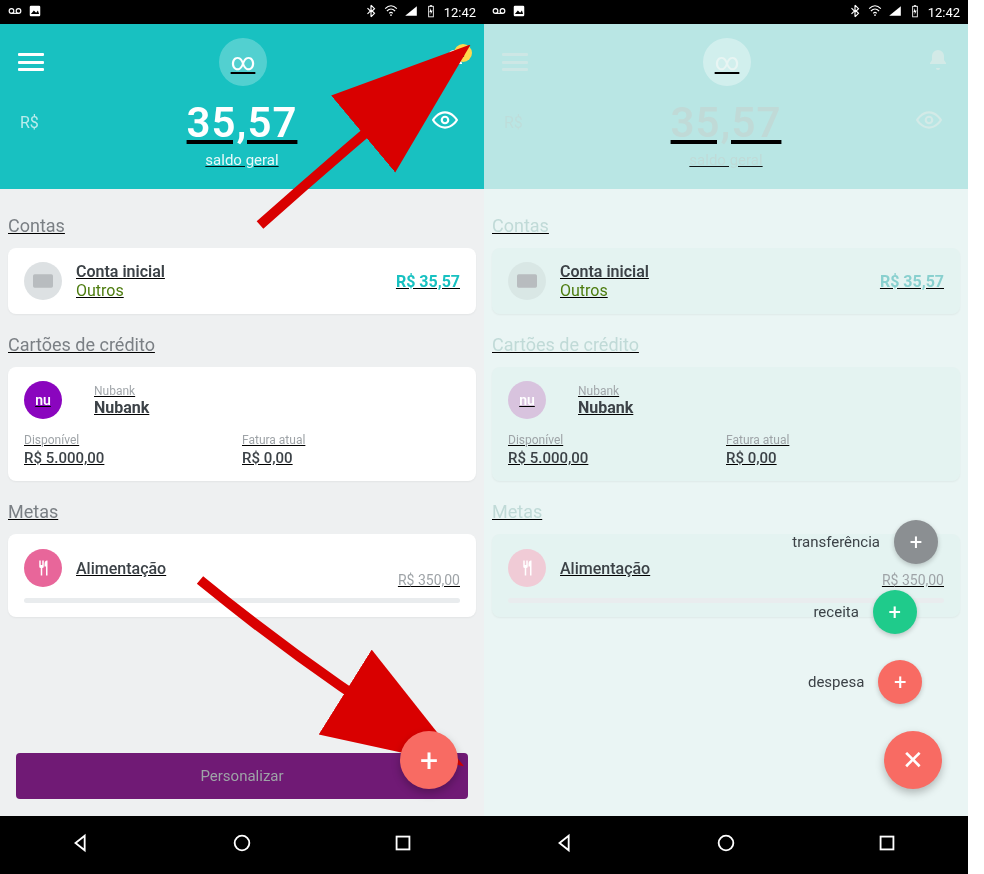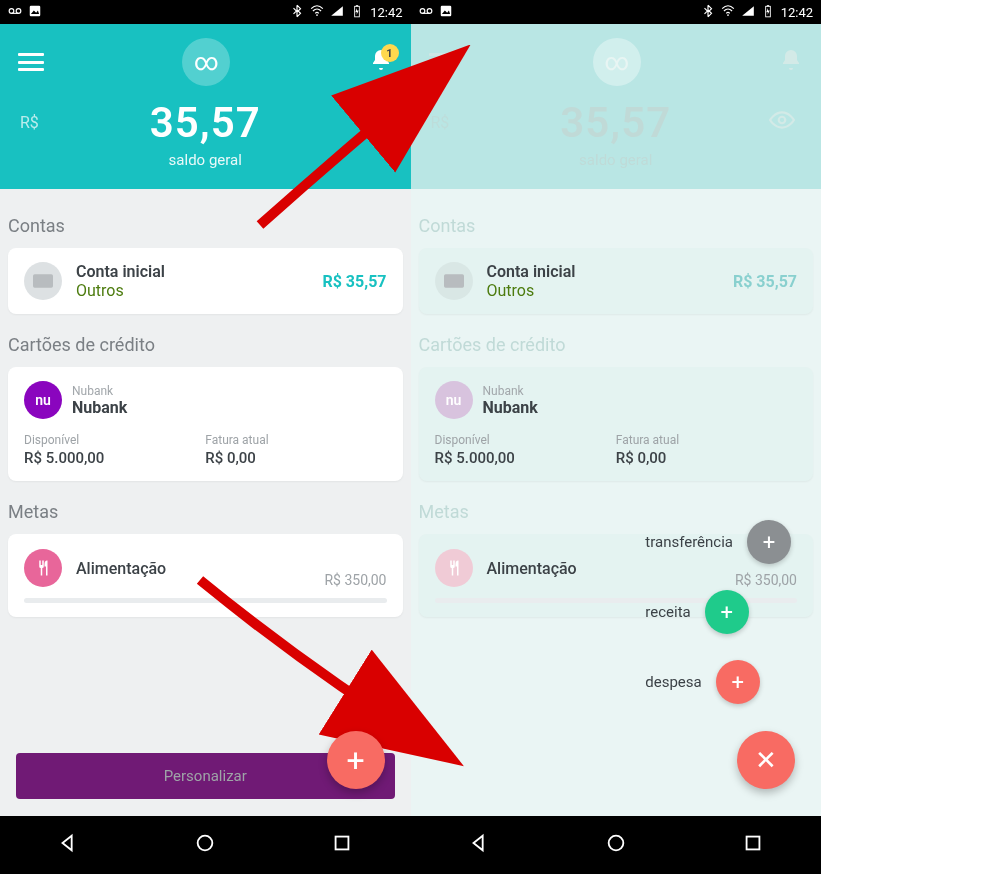--- a/index.html
+++ b/index.html
@@ -1,17 +1,17 @@
 <!DOCTYPE html>
 <html><head>
 <meta charset="utf-8">
 <style>
   * { box-sizing: border-box; margin: 0; padding: 0; }
   body { font-family: -apple-system, Roboto, Arial, sans-serif; background: #fff; }
-  .container { display: flex; width: 821px; height: 874px; }
+  .container { display: flex; width: 968px; height: 874px; text-decoration: underline; }
   .phone { width: 492px; height: 874px; display: flex; flex-direction: column; position: relative; background: #eef0f1; }
   .right-phone { background: #eaf5f4; }
 
   
   .status-bar { height: 24px; background: #000; color: #fff; display: flex; align-items: center; justify-content: space-between; padding: 0 8px; font-size: 13px; }
   .status-left, .status-right { display: flex; align-items: center; gap: 6px; }
   .status-bar svg { width: 14px; height: 14px; fill: #fff; }
 
   
   .header { background: #18c1c1; color: #fff; padding-bottom: 20px; position: relative; }
@@ -46,42 +46,42 @@
   .section-title { font-size: 18px; color: #7a7f84; margin: 8px 0 12px; }
   .card { background: #fff; border-radius: 8px; padding: 14px 16px; box-shadow: 0 1px 2px rgba(0,0,0,0.05); margin-bottom: 20px; }
   .account-row { display: flex; align-items: center; gap: 14px; }
   .acc-icon { width: 38px; height: 38px; border-radius: 50%; background: #dde1e3; display: flex; align-items: center; justify-content: center; }
   .acc-icon svg { width: 20px; height: 14px; fill: #b8bcbf; }
   .acc-texts { flex: 1; }
   .acc-name { font-weight: 600; font-size: 16px; color: #3c4247; }
   .acc-sub { font-size: 16px; color: #4d7c0f; }
   .account-balance { font-weight: 700; color: #18c1c1; font-size: 16px; }
 
-  .credit-row { display: flex; align-items: center; gap: 10px; }
+  .credit-row { display: flex; align-items: center; gap: 32px; }
   .nubank-icon { width: 38px; height: 38px; border-radius: 50%; background: #8a05be; color:#fff; display:flex; align-items:center; justify-content:center; font-size:14px; font-weight:600; }
   .credit-sub { font-size: 12px; color: #a2a7ab; }
   .credit-name { font-weight: 700; font-size: 16px; color: #3c4247; }
   .credit-cols { display: flex; margin-top: 14px; }
   .credit-col { flex: 1; }
   .cc-label { font-size: 12px; color: #9ea3a7; margin-bottom: 2px; }
   .cc-value { font-size: 15px; color: #3c4247; font-weight: 500; }
 
   .goal-row { display: flex; align-items: center; gap: 14px; }
   .food-icon { width: 38px; height: 38px; border-radius: 50%; background: #e8669a; color:#fff; display:flex; align-items:center; justify-content:center; }
   .food-icon svg { width:18px; height:18px; fill:#fff; }
   .goal-name { font-weight: 500; font-size: 16px; color: #3c4247; flex:1; }
   .goal-amt { font-size: 14px; color: #9ea3a7; margin-top: 24px; }
   .goal-bar { height: 5px; background: #e9ecee; border-radius: 3px; margin-top: 10px; }
 
   .personalize { position:absolute; bottom:75px; left:16px; right:16px; background:#701a75; border-radius:4px; text-align:center; padding:14px; color:#9ea3a7; font-size:15px; }
 
   .fab { position: absolute; bottom: 85px; right: 26px; width: 58px; height: 58px; border-radius: 50%; background: #f86b63; color:#fff; display:flex; align-items:center; justify-content:center; font-size:32px; box-shadow:0 4px 8px rgba(0,0,0,0.25); cursor:pointer; z-index:5; }
   .fab-close { font-size:26px; }
 
-  .speed-dial { position:absolute; right:30px; bottom:170px; display:flex; flex-direction:column; gap:26px; align-items:flex-start; }
+  .speed-dial { position:absolute; right:30px; bottom:170px; display:flex; flex-direction:column; gap:26px; align-items:center; }
   .sd-item { display:flex; align-items:center; gap:14px; cursor:pointer; }
   .sd-label { font-size:15px; color:#3c4247; }
   .sd-btn { width:44px; height:44px; border-radius:50%; display:flex; align-items:center; justify-content:center; color:#fff; font-size:22px; box-shadow:0 2px 5px rgba(0,0,0,0.2); }
   .sd-transfer { background:#8b8f92; }
   .sd-receita { background:#1fcb8b; }
   .sd-despesa { background:#f86b63; }
 
   
   .navbar { height: 58px; background:#000; display:flex; align-items:center; justify-content:space-around; }
   .navbar svg { width:22px; height:22px; fill:none; stroke:#fff; stroke-width:2; }

